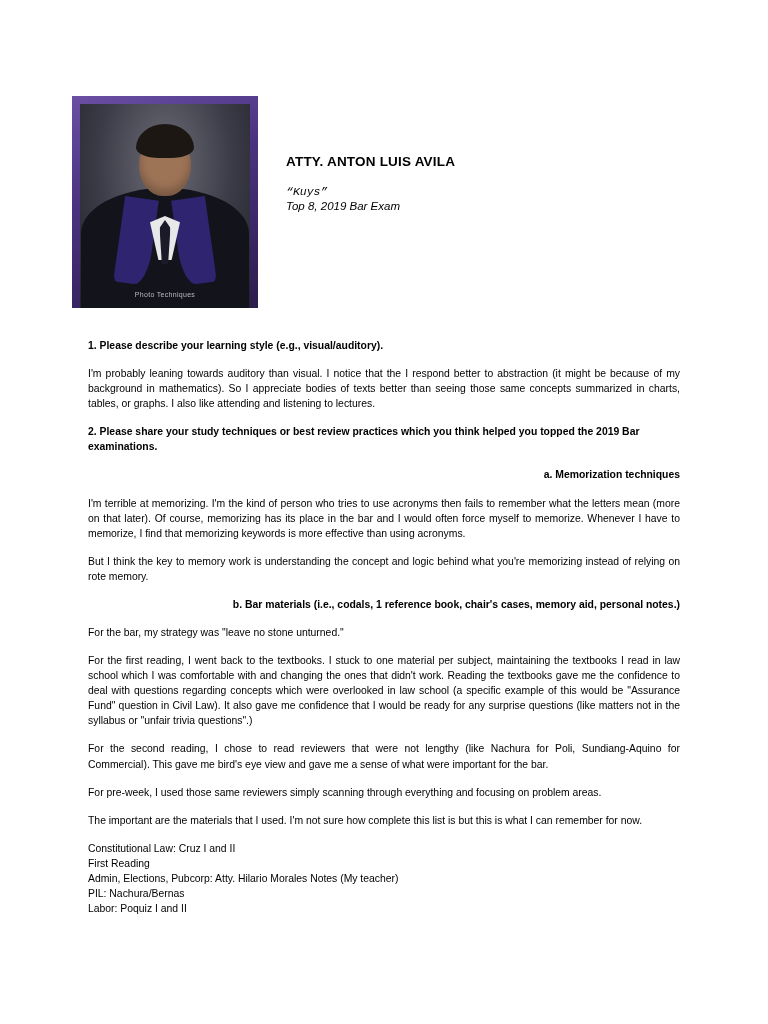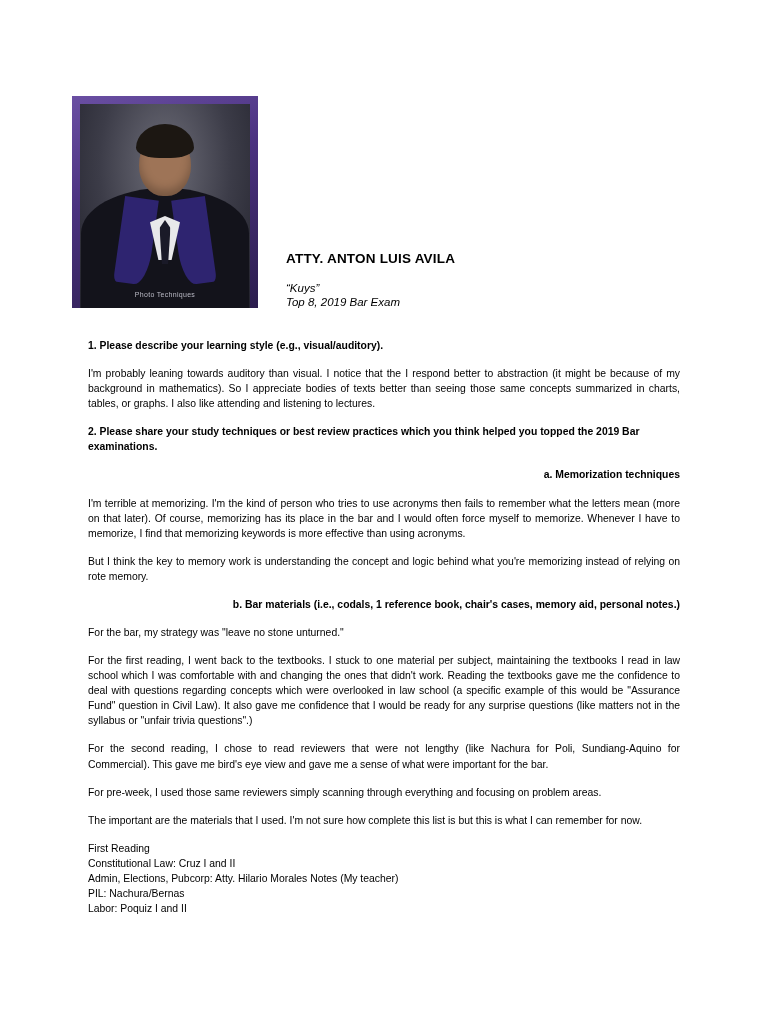--- a/index.html
+++ b/index.html
@@ -22,21 +22,21 @@
     box-sizing: border-box;
     padding: 0;
   }
 
   
   .header {
     position: relative;
     padding-top: 96px;
     padding-left: 72px;
     display: flex;
-    align-items: flex-end;
+    align-items: flex-start;
   }
   .portrait {
     width: 186px;
     height: 212px;
     position: relative;
     flex: 0 0 auto;
     background: linear-gradient(160deg, #6a4fa3 0%, #4b3280 40%, #2b1d4d 100%);
     padding: 0;
     overflow: hidden;
     border: 0;
@@ -139,20 +139,21 @@
   .name {
     font-size: 13.5px;
     font-weight: bold;
     letter-spacing: 0.2px;
     margin: 0 0 4px 0;
   }
   .nickname {
     font-size: 11.5px;
     font-style: italic;
     margin: 16px 0 2px 0;
+    font-family: Liberation Mono, monospace;
   }
   .rank {
     font-size: 11.5px;
     font-style: italic;
     margin: 0;
   }
 
   
   .content {
     padding: 0 88px 0 88px;
@@ -223,22 +224,22 @@
     <p>But I think the key to memory work is understanding the concept and logic behind what you're memorizing instead of relying on rote memory.</p>
 
     <p class="sub">b. Bar materials (i.e., codals, 1 reference book, chair's cases, memory aid, personal notes.)</p>
     <p class="indent">For the bar, my strategy was "leave no stone unturned."</p>
     <p class="indent">For the first reading, I went back to the textbooks. I stuck to one material per subject, maintaining the textbooks I read in law school which I was comfortable with and changing the ones that didn't work. Reading the textbooks gave me the confidence to deal with questions regarding concepts which were overlooked in law school (a specific example of this would be "Assurance Fund" question in Civil Law). It also gave me confidence that I would be ready for any surprise questions (like matters not in the syllabus or "unfair trivia questions".)</p>
     <p class="indent">For the second reading, I chose to read reviewers that were not lengthy (like Nachura for Poli, Sundiang-Aquino for Commercial). This gave me bird's eye view and gave me a sense of what were important for the bar.</p>
     <p class="indent">For pre-week, I used those same reviewers simply scanning through everything and focusing on problem areas.</p>
     <p class="indent">The important are the materials that I used. I'm not sure how complete this list is but this is what I can remember for now.</p>
 
     <div class="list-block indent">
+      <div>Constitutional Law: Cruz I and II</div>
       <div>First Reading</div>
-      <div>Constitutional Law: Cruz I and II</div>
       <div>Admin, Elections, Pubcorp: Atty. Hilario Morales Notes (My teacher)</div>
       <div>PIL: Nachura/Bernas</div>
       <div>Labor: Poquiz I and II</div>
     </div>
 
   </div>
 
 </div>
 
 </body></html>

